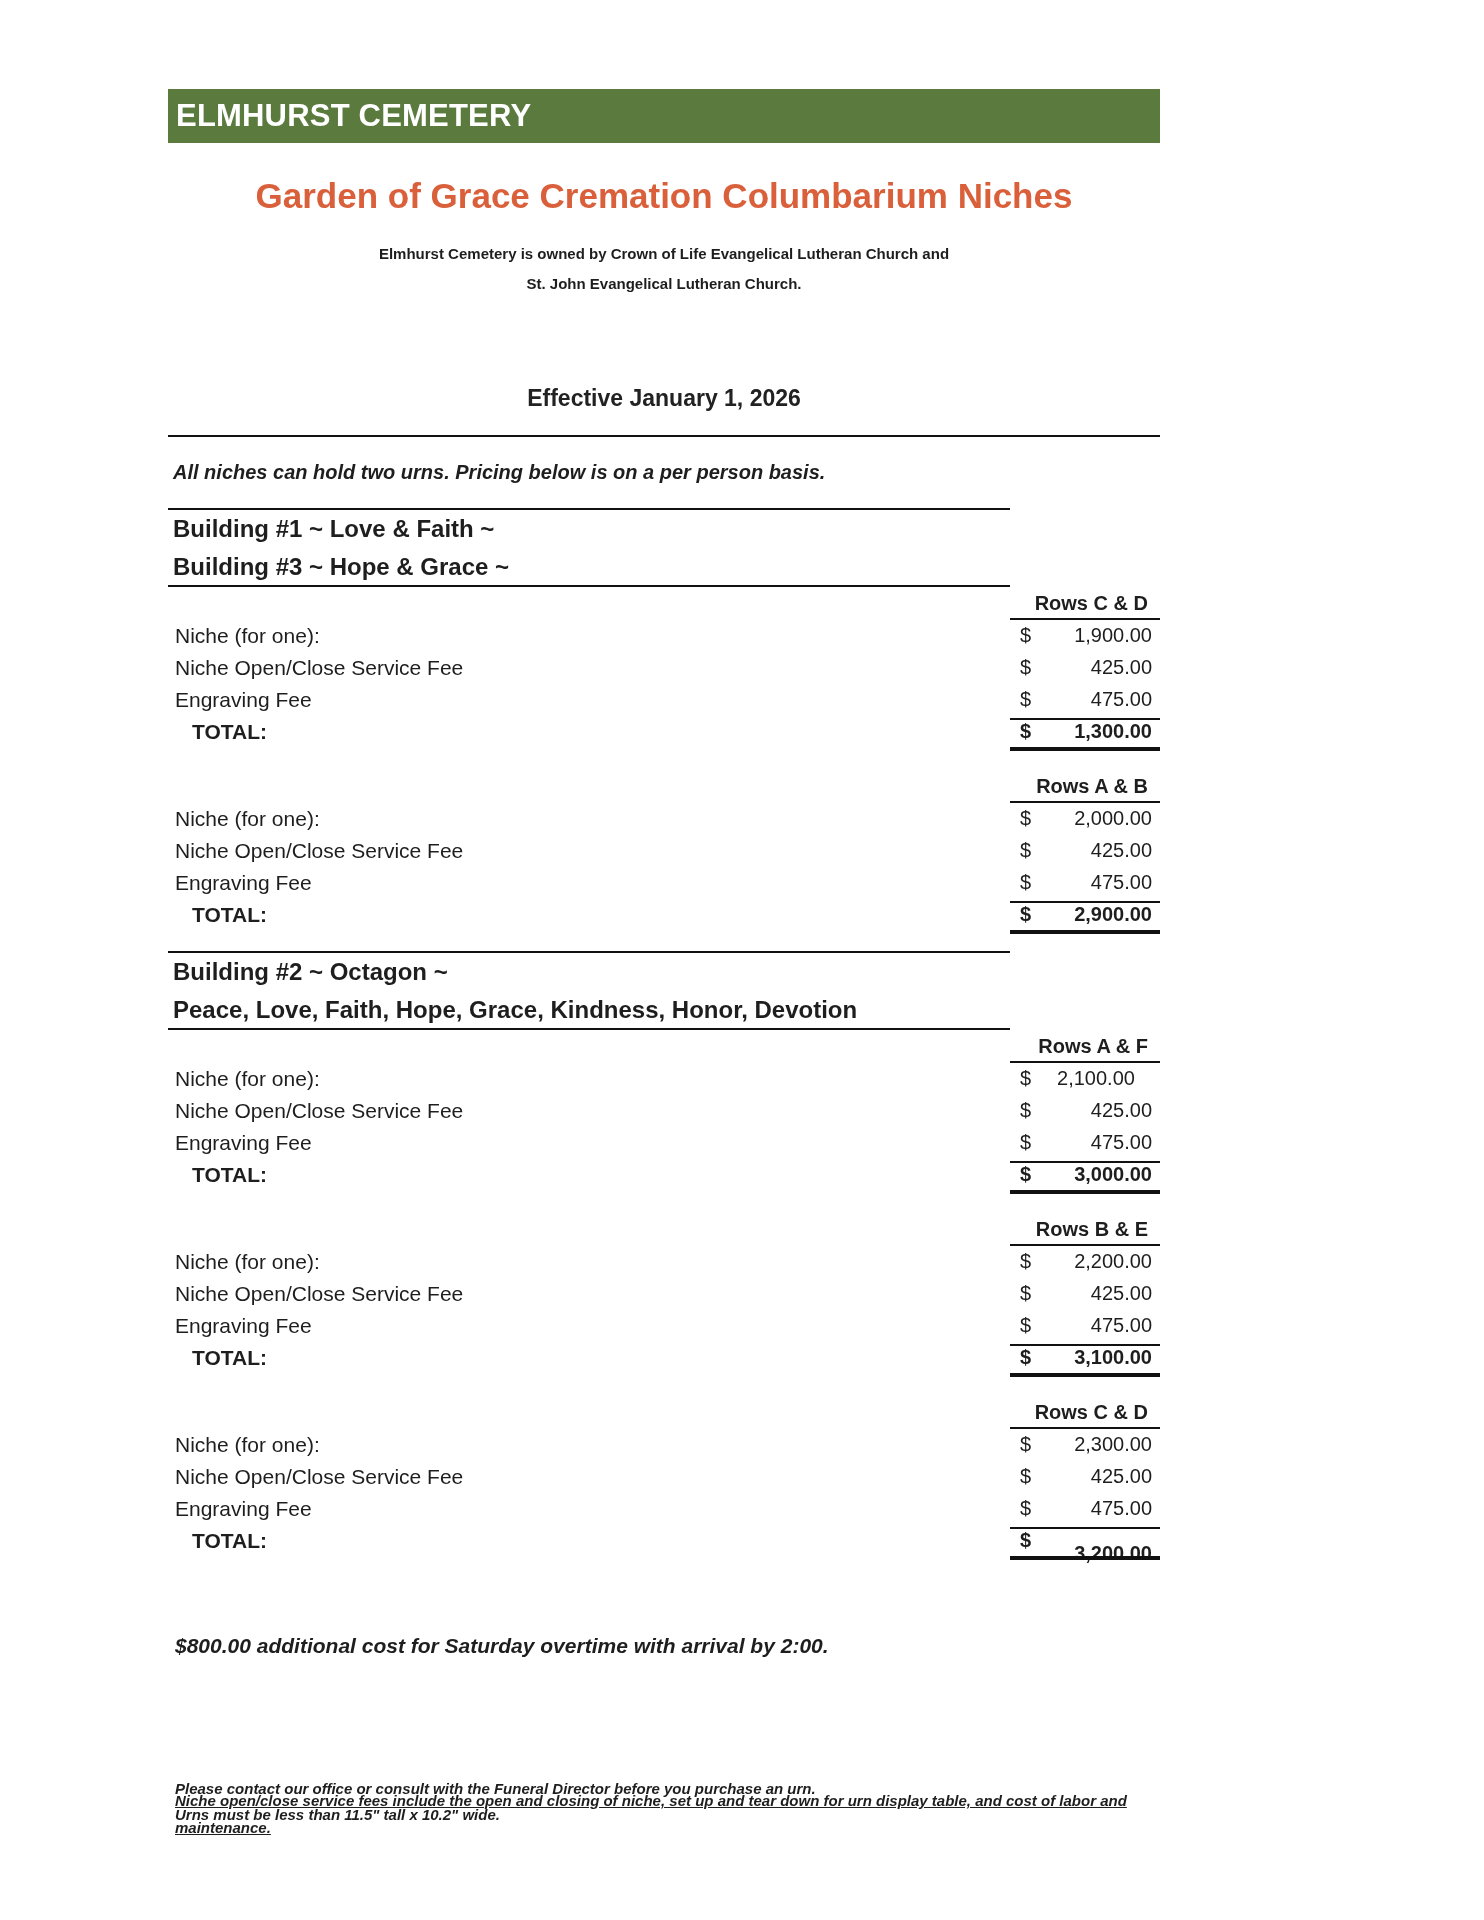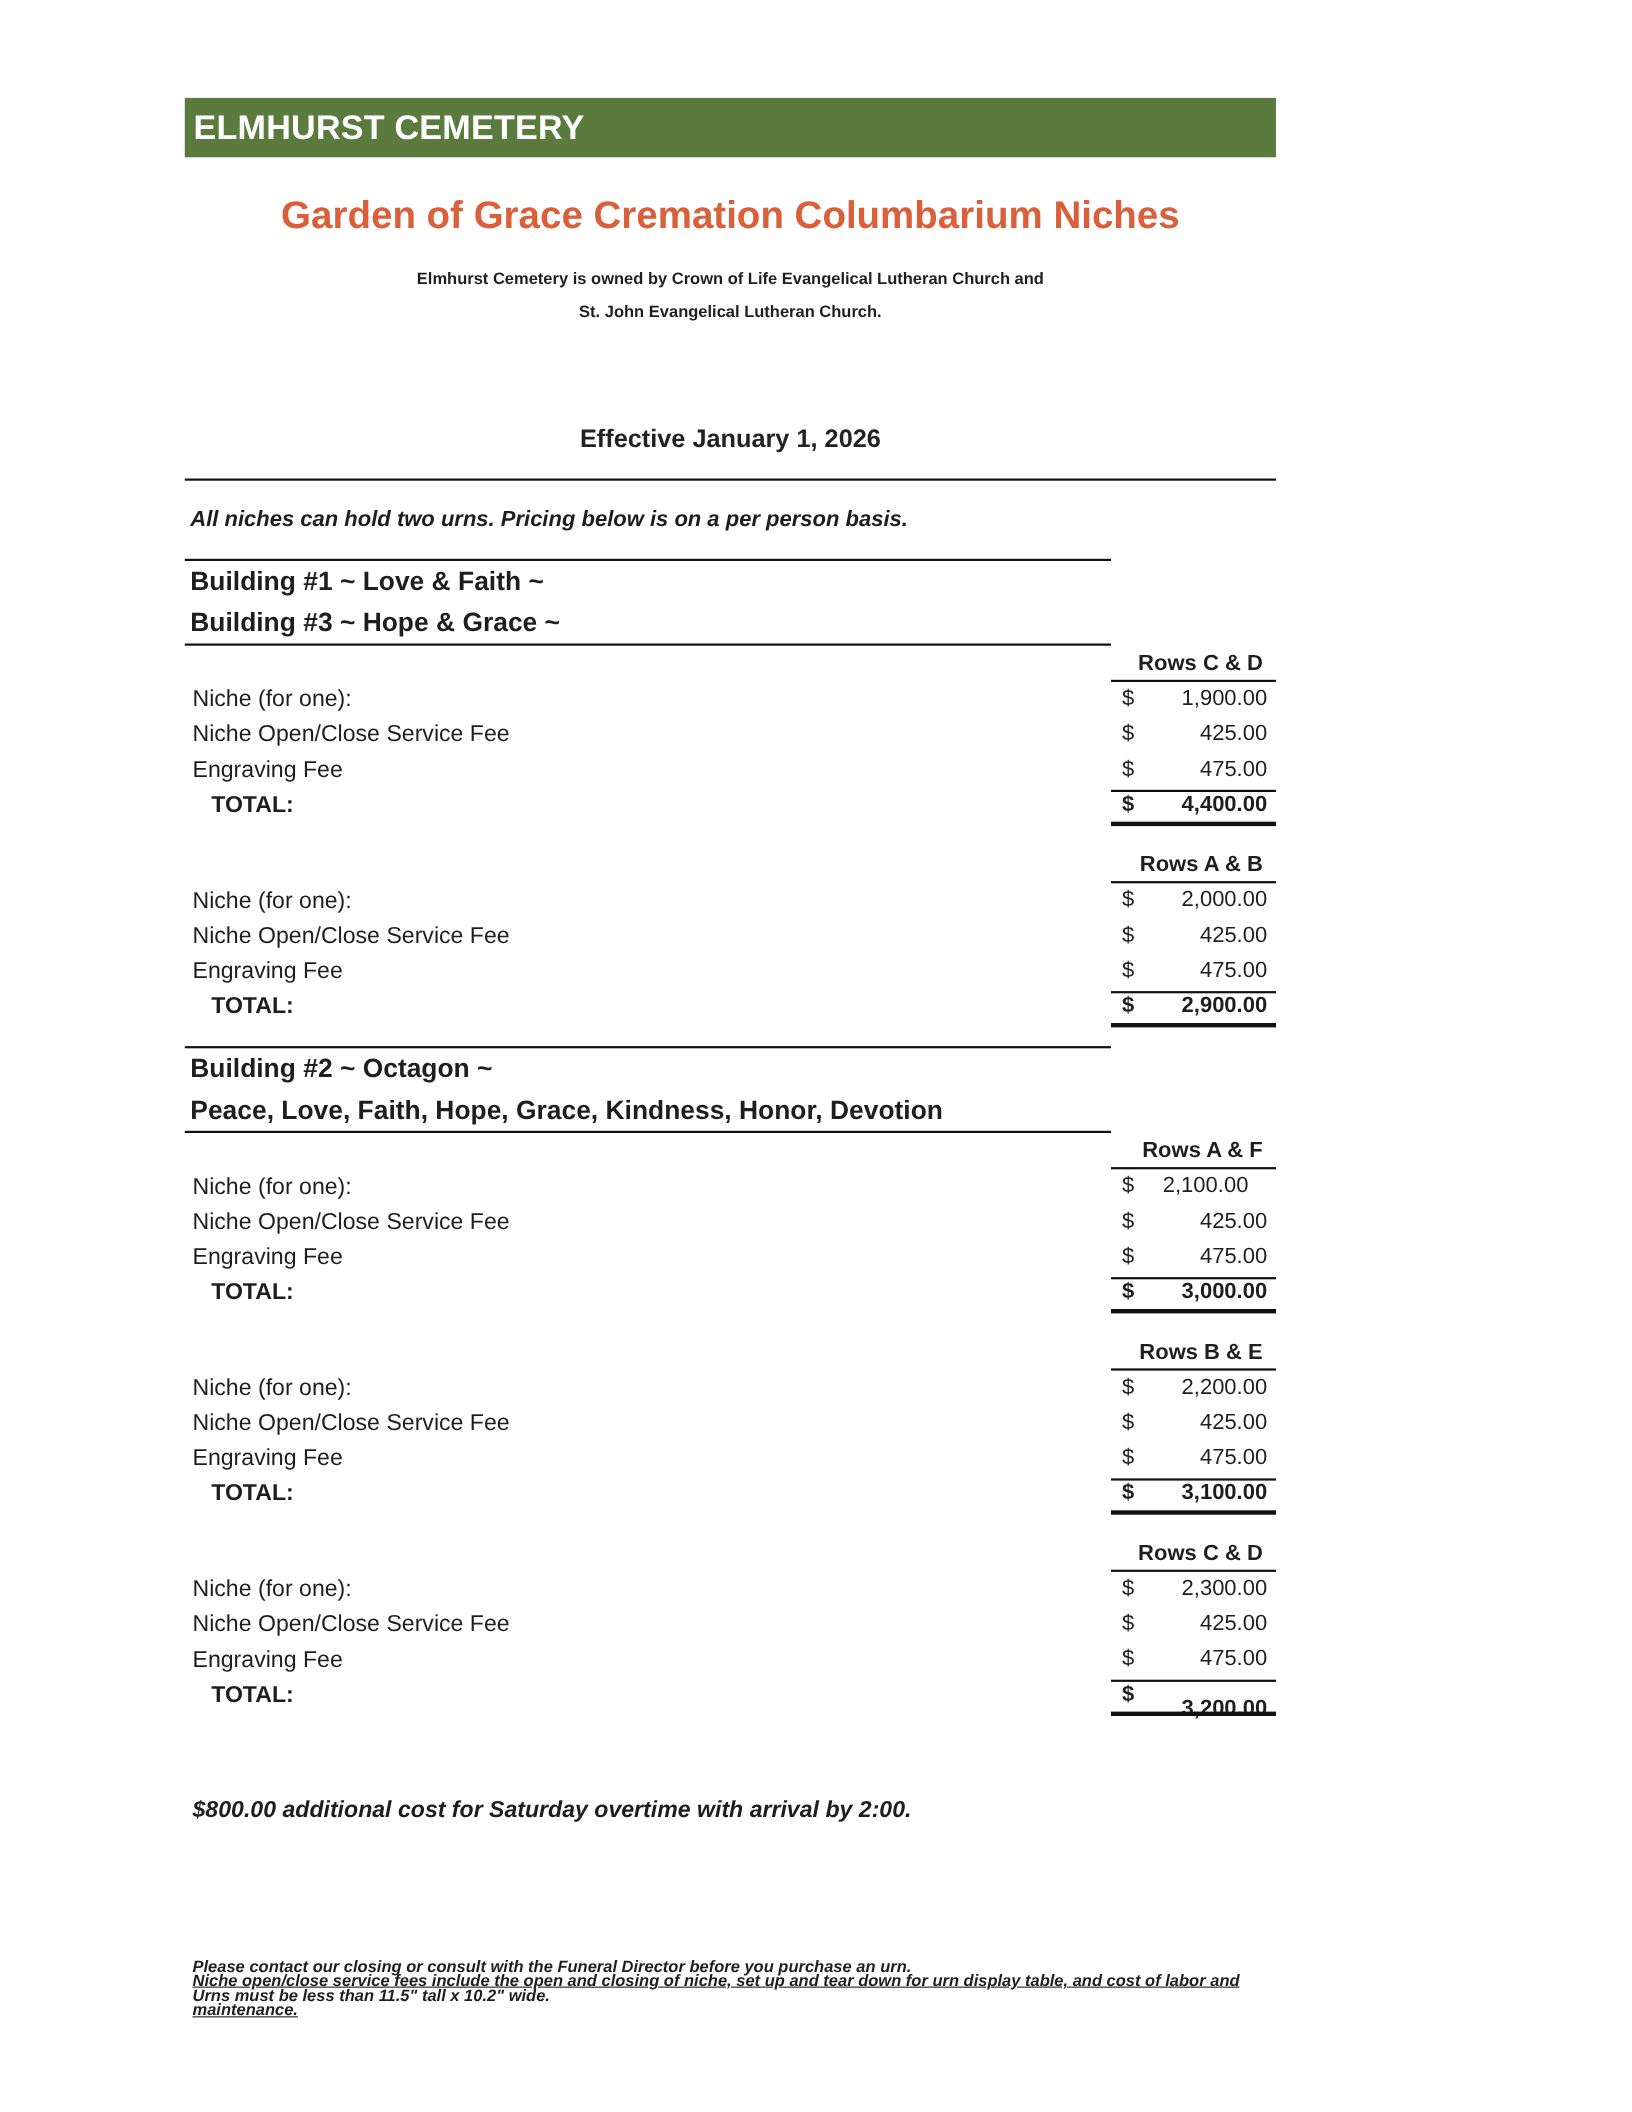--- a/index.html
+++ b/index.html
@@ -79,21 +79,21 @@
         <div class="amount" style="top:624px;">1,900.00</div>
         <div class="item-label" style="top:656px;">Niche Open/Close Service Fee</div>
         <div class="dollar" style="top:656px;">$</div>
         <div class="amount" style="top:656px;">425.00</div>
         <div class="item-label" style="top:688px;">Engraving Fee</div>
         <div class="dollar" style="top:688px;">$</div>
         <div class="amount" style="top:688px;">475.00</div>
         <div class="rule" style="left:1010px; top:718px; width:150px; height:2px;"></div>
         <div class="total-label" style="top:720px;">TOTAL:</div>
         <div class="dollar bold" style="top:720px;">$</div>
-        <div class="amount bold" style="top:720px;">4,400.00</div>
+        <div class="amount bold" style="top:720px;">1,300.00</div>
         <div class="rule" style="left:1010px; top:747px; width:150px; height:4px;"></div>
       </div>
       <div>
         <div class="col-head" style="top:775px;">Rows A &amp; B</div>
         <div class="rule" style="left:1010px; top:801px; width:150px; height:2px;"></div>
         <div class="item-label" style="top:807px;">Niche (for one):</div>
         <div class="dollar" style="top:807px;">$</div>
         <div class="amount" style="top:807px;">2,000.00</div>
         <div class="item-label" style="top:839px;">Niche Open/Close Service Fee</div>
         <div class="dollar" style="top:839px;">$</div>
@@ -163,15 +163,15 @@
       </div>
     </div>
 
   <div class="rule" style="left:168px; top:951px; width:842px; height:2px;"></div>
   <div class="bldg" style="top:958px;">Building #2  ~ Octagon ~</div>
   <div class="bldg" style="top:996px;">Peace, Love, Faith, Hope, Grace, Kindness, Honor, Devotion</div>
   <div class="rule" style="left:168px; top:1028px; width:842px; height:2px;"></div>
 
   <div class="footer-note" style="top:1634px;">$800.00 additional cost for Saturday overtime with arrival by 2:00.</div>
   <div class="small-note" style="top:1787px;text-decoration:underline;">Niche open/close service fees include the open and closing of niche, set up and tear down for urn display table, and cost of labor and maintenance.</div>
-  <div class="small-note" style="top:1775px;">Please contact our closing or consult with the Funeral Director before you purchase an urn.</div>
+  <div class="small-note" style="top:1775px;">Please contact our office or consult with the Funeral Director before you purchase an urn.</div>
   <div class="small-note" style="top:1801px;">Urns must be less than 11.5" tall x 10.2" wide.</div>
 </div>
 
 </body></html>

